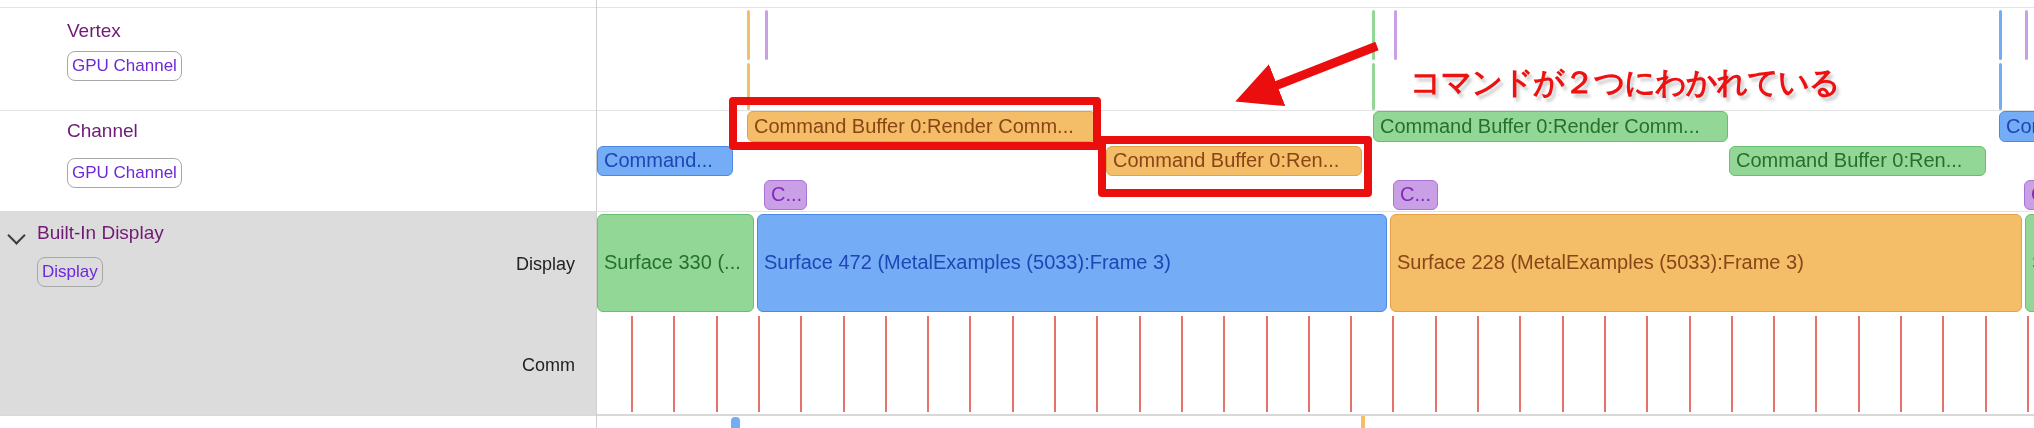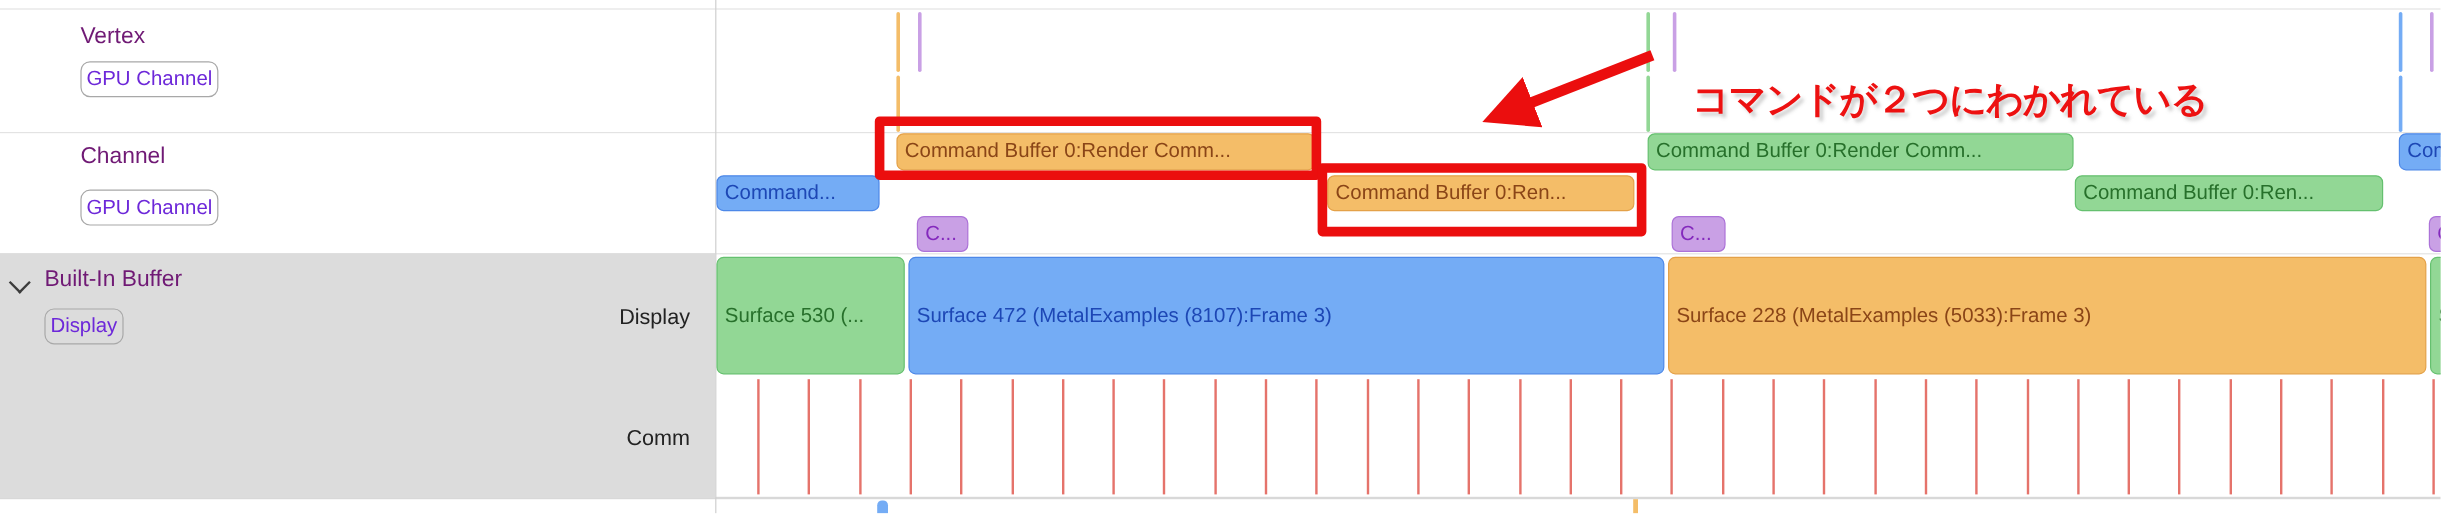--- a/index.html
+++ b/index.html
@@ -21,21 +21,21 @@
   .chevron{
     position:absolute;width:11px;height:11px;
     border-left:2.5px solid #3C3C3C;border-bottom:2.5px solid #3C3C3C;
     transform:rotate(-45deg);
   }
   .track-label{position:absolute;width:175px;left:400px;text-align:right;font-size:18px;color:#222;}
 
   .vline{position:absolute;width:3px;border-radius:1.5px;}
   .bar{
     position:absolute;box-sizing:border-box;border:1.5px solid;border-radius:6px;
-    font-size:17px;padding-left:6px;white-space:nowrap;overflow:hidden;
+    font-size:20px;padding-left:6px;white-space:nowrap;overflow:hidden;
   }
   .tick{position:absolute;width:2px;}
   .mark{position:absolute;}
   .mark.rounded{border-radius:4px 4px 0 0;}
 
   .red-box{position:absolute;box-sizing:border-box;border:8px solid #EB0E0E;border-radius:4px;z-index:30;}
   .arrow-svg{position:absolute;left:0;top:0;z-index:31;pointer-events:none;}
   .annotation-text{
     position:absolute;left:1410px;top:20px;z-index:32;
     font-size:31px;font-weight:700;letter-spacing:-1px;white-space:nowrap;
@@ -57,21 +57,21 @@
 
   <div>
     <div class="row-title" style="left:67px;top:20px">Vertex</div>
     <div class="badge" style="left:67px;top:51px">GPU Channel</div>
 
     <div class="row-title" style="left:67px;top:120px">Channel</div>
     <div class="badge" style="left:67px;top:158px">GPU Channel</div>
 
     <div class="gray-panel">
       <span class="chevron" style="left:10px;top:18px"></span>
-      <div class="row-title" style="left:37px;top:11px">Built-In Buffer</div>
+      <div class="row-title" style="left:37px;top:11px">Built-In Display</div>
       <div class="badge" style="left:37px;top:46px">Display</div>
     </div>
 
     <div class="track-label" style="top:254px">Display</div>
     <div class="track-label" style="top:355px">Comm</div>
   </div>
 
   <div id="timeline-layer">
       <div class="vline" style="left: 747px; top: 10px; height: 50px; background: rgb(244, 189, 104);"></div>
       <div class="vline" style="left: 747px; top: 63px; height: 47px; background: rgb(244, 189, 104);"></div>
@@ -84,22 +84,22 @@
       <div class="vline" style="left: 2025px; top: 10px; height: 50px; background: rgb(201, 160, 229);"></div>
       <div class="bar" style="left: 747px; top: 111px; width: 349px; height: 31px; background: rgb(244, 189, 104); border-color: rgb(228, 161, 72); color: rgb(138, 69, 23); line-height: 28px;">Command Buffer 0:Render Comm...</div>
       <div class="bar" style="left: 1373px; top: 111px; width: 355px; height: 31px; background: rgb(146, 215, 149); border-color: rgb(101, 192, 111); color: rgb(39, 112, 43); line-height: 28px;">Command Buffer 0:Render Comm...</div>
       <div class="bar" style="left: 1999px; top: 111px; width: 70px; height: 31px; background: rgb(116, 172, 245); border-color: rgb(77, 136, 232); color: rgb(29, 71, 181); line-height: 28px;">Command...</div>
       <div class="bar" style="left: 597px; top: 146px; width: 136px; height: 30px; background: rgb(116, 172, 245); border-color: rgb(77, 136, 232); color: rgb(29, 71, 181); line-height: 27px;">Command...</div>
       <div class="bar" style="left: 1106px; top: 146px; width: 256px; height: 30px; background: rgb(244, 189, 104); border-color: rgb(228, 161, 72); color: rgb(138, 69, 23); line-height: 27px;">Command Buffer 0:Ren...</div>
       <div class="bar" style="left: 1729px; top: 146px; width: 257px; height: 30px; background: rgb(146, 215, 149); border-color: rgb(101, 192, 111); color: rgb(39, 112, 43); line-height: 27px;">Command Buffer 0:Ren...</div>
       <div class="bar" style="left: 764px; top: 180px; width: 43px; height: 30px; background: rgb(201, 160, 229); border-color: rgb(172, 114, 216); color: rgb(132, 41, 189); line-height: 27px;">C...</div>
       <div class="bar" style="left: 1393px; top: 180px; width: 45px; height: 30px; background: rgb(201, 160, 229); border-color: rgb(172, 114, 216); color: rgb(132, 41, 189); line-height: 27px;">C...</div>
       <div class="bar" style="left: 2024px; top: 180px; width: 40px; height: 30px; background: rgb(201, 160, 229); border-color: rgb(172, 114, 216); color: rgb(132, 41, 189); line-height: 27px;">C...</div>
-      <div class="bar" style="left: 597px; top: 214px; width: 157px; height: 98px; background: rgb(146, 215, 149); border-color: rgb(101, 192, 111); color: rgb(39, 112, 43); line-height: 95px;">Surface 530 (...</div>
-      <div class="bar" style="left: 757px; top: 214px; width: 630px; height: 98px; background: rgb(116, 172, 245); border-color: rgb(77, 136, 232); color: rgb(29, 71, 181); line-height: 95px;">Surface 472 (MetalExamples (8107):Frame 3)</div>
+      <div class="bar" style="left: 597px; top: 214px; width: 157px; height: 98px; background: rgb(146, 215, 149); border-color: rgb(101, 192, 111); color: rgb(39, 112, 43); line-height: 95px;">Surface 330 (...</div>
+      <div class="bar" style="left: 757px; top: 214px; width: 630px; height: 98px; background: rgb(116, 172, 245); border-color: rgb(77, 136, 232); color: rgb(29, 71, 181); line-height: 95px;">Surface 472 (MetalExamples (5033):Frame 3)</div>
       <div class="bar" style="left: 1390px; top: 214px; width: 632px; height: 98px; background: rgb(244, 189, 104); border-color: rgb(228, 161, 72); color: rgb(138, 69, 23); line-height: 95px;">Surface 228 (MetalExamples (5033):Frame 3)</div>
       <div class="bar" style="left: 2025px; top: 214px; width: 40px; height: 98px; background: rgb(146, 215, 149); border-color: rgb(101, 192, 111); color: rgb(39, 112, 43); line-height: 95px;">Surface...</div>
       <div class="tick" style="left: 631px; top: 316px; height: 96px; background: rgb(229, 115, 107);"></div>
       <div class="tick" style="left: 673px; top: 316px; height: 96px; background: rgb(229, 115, 107);"></div>
       <div class="tick" style="left: 716px; top: 316px; height: 96px; background: rgb(229, 115, 107);"></div>
       <div class="tick" style="left: 758px; top: 316px; height: 96px; background: rgb(229, 115, 107);"></div>
       <div class="tick" style="left: 800px; top: 316px; height: 96px; background: rgb(229, 115, 107);"></div>
       <div class="tick" style="left: 843px; top: 316px; height: 96px; background: rgb(229, 115, 107);"></div>
       <div class="tick" style="left: 885px; top: 316px; height: 96px; background: rgb(229, 115, 107);"></div>
       <div class="tick" style="left: 927px; top: 316px; height: 96px; background: rgb(229, 115, 107);"></div>

